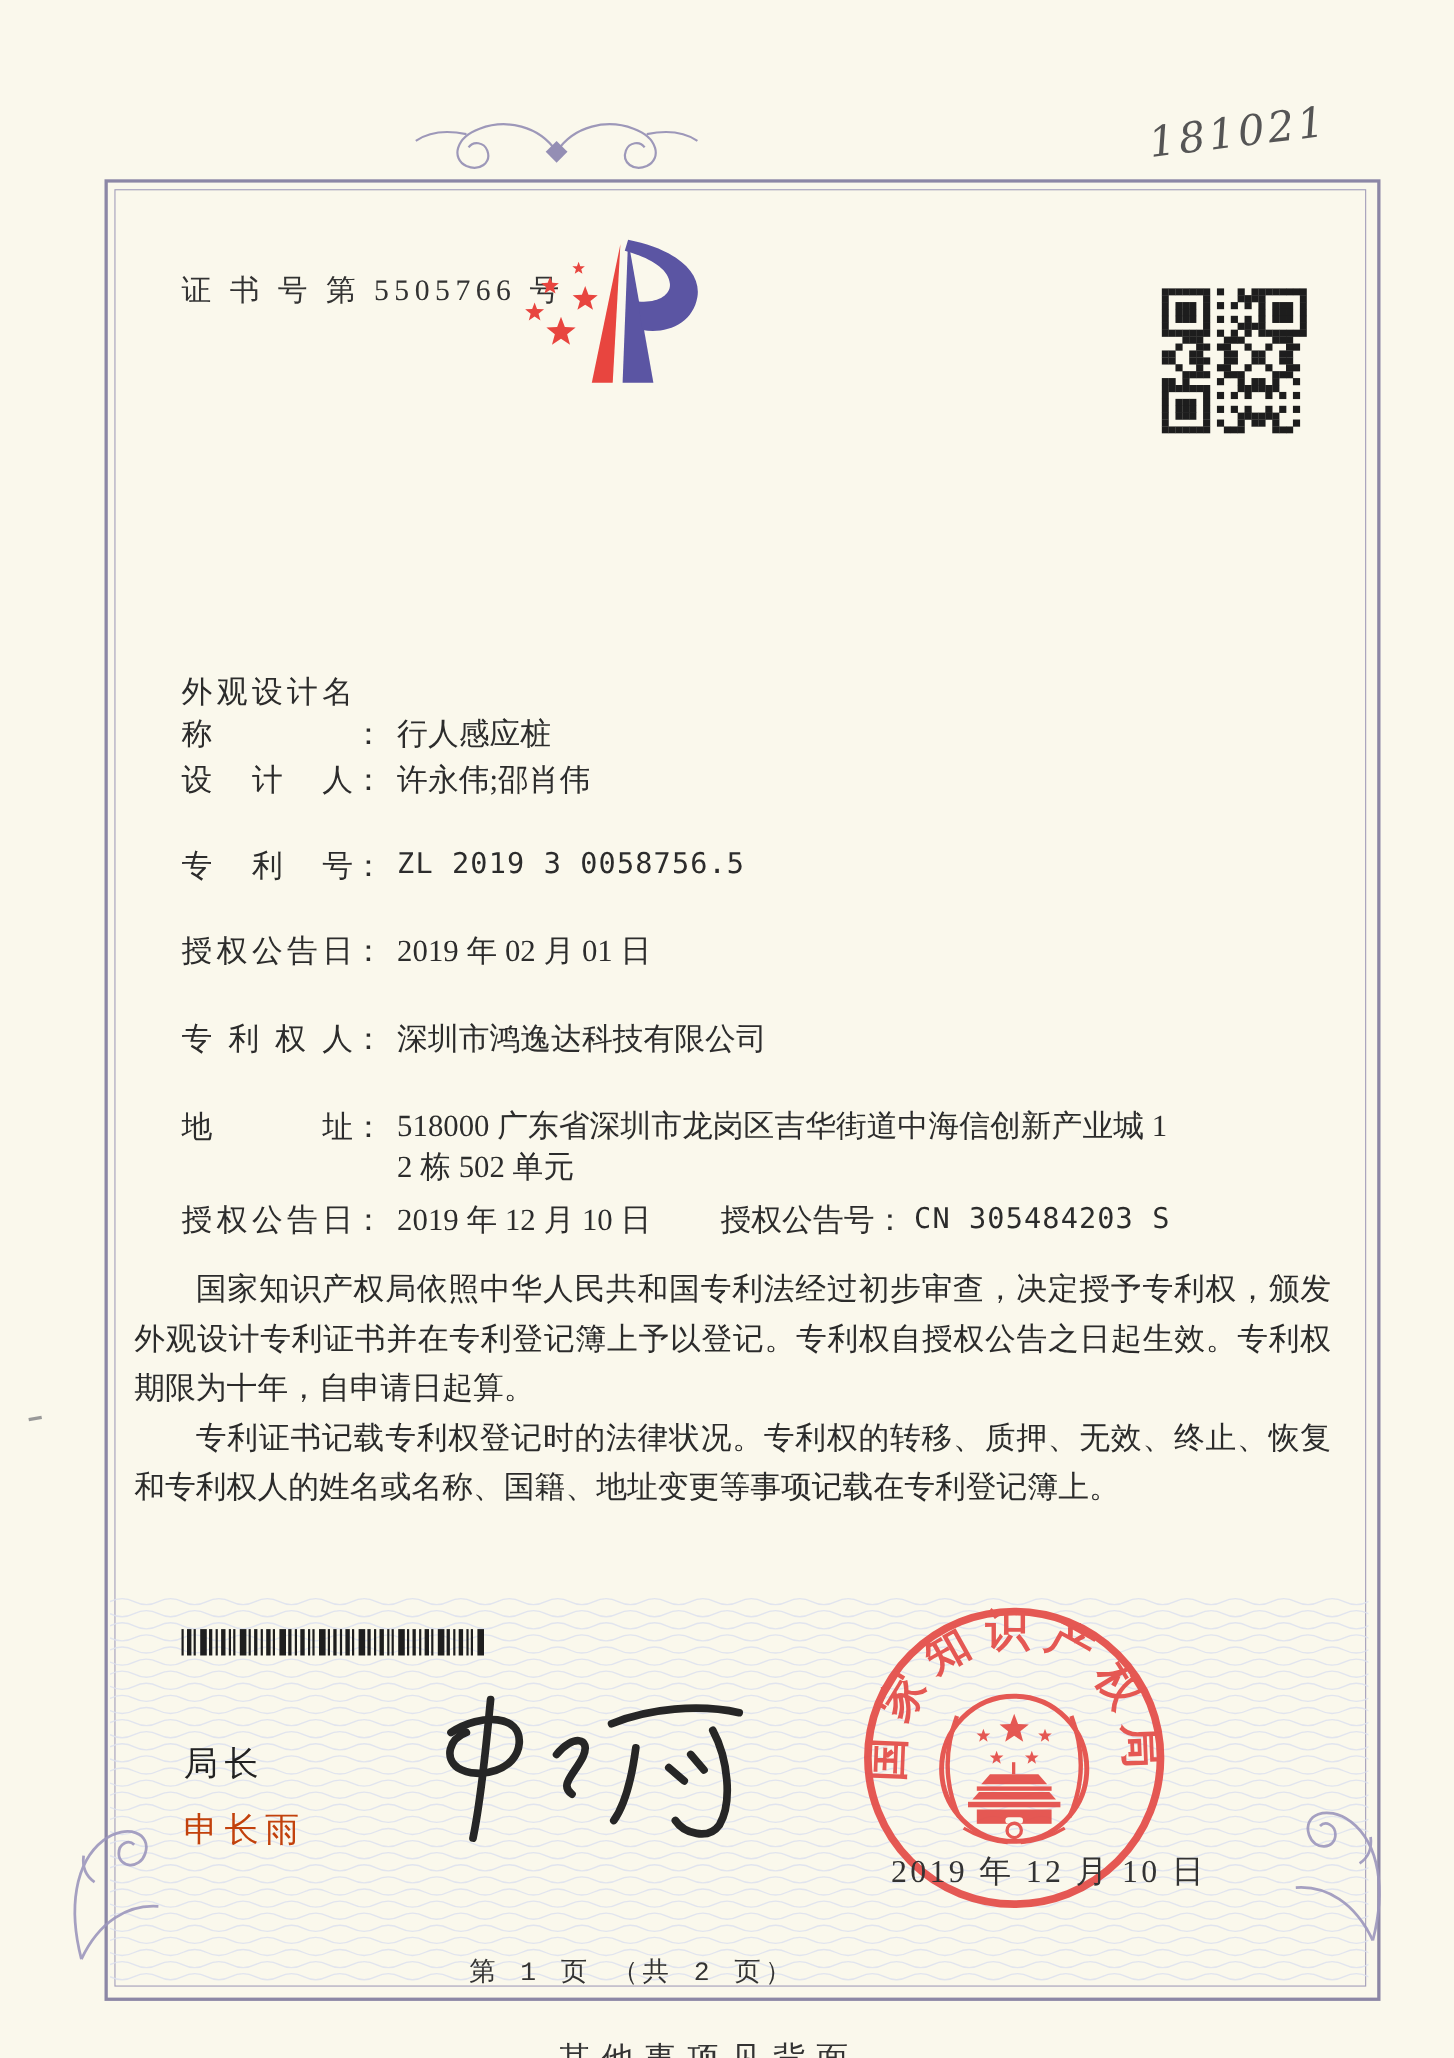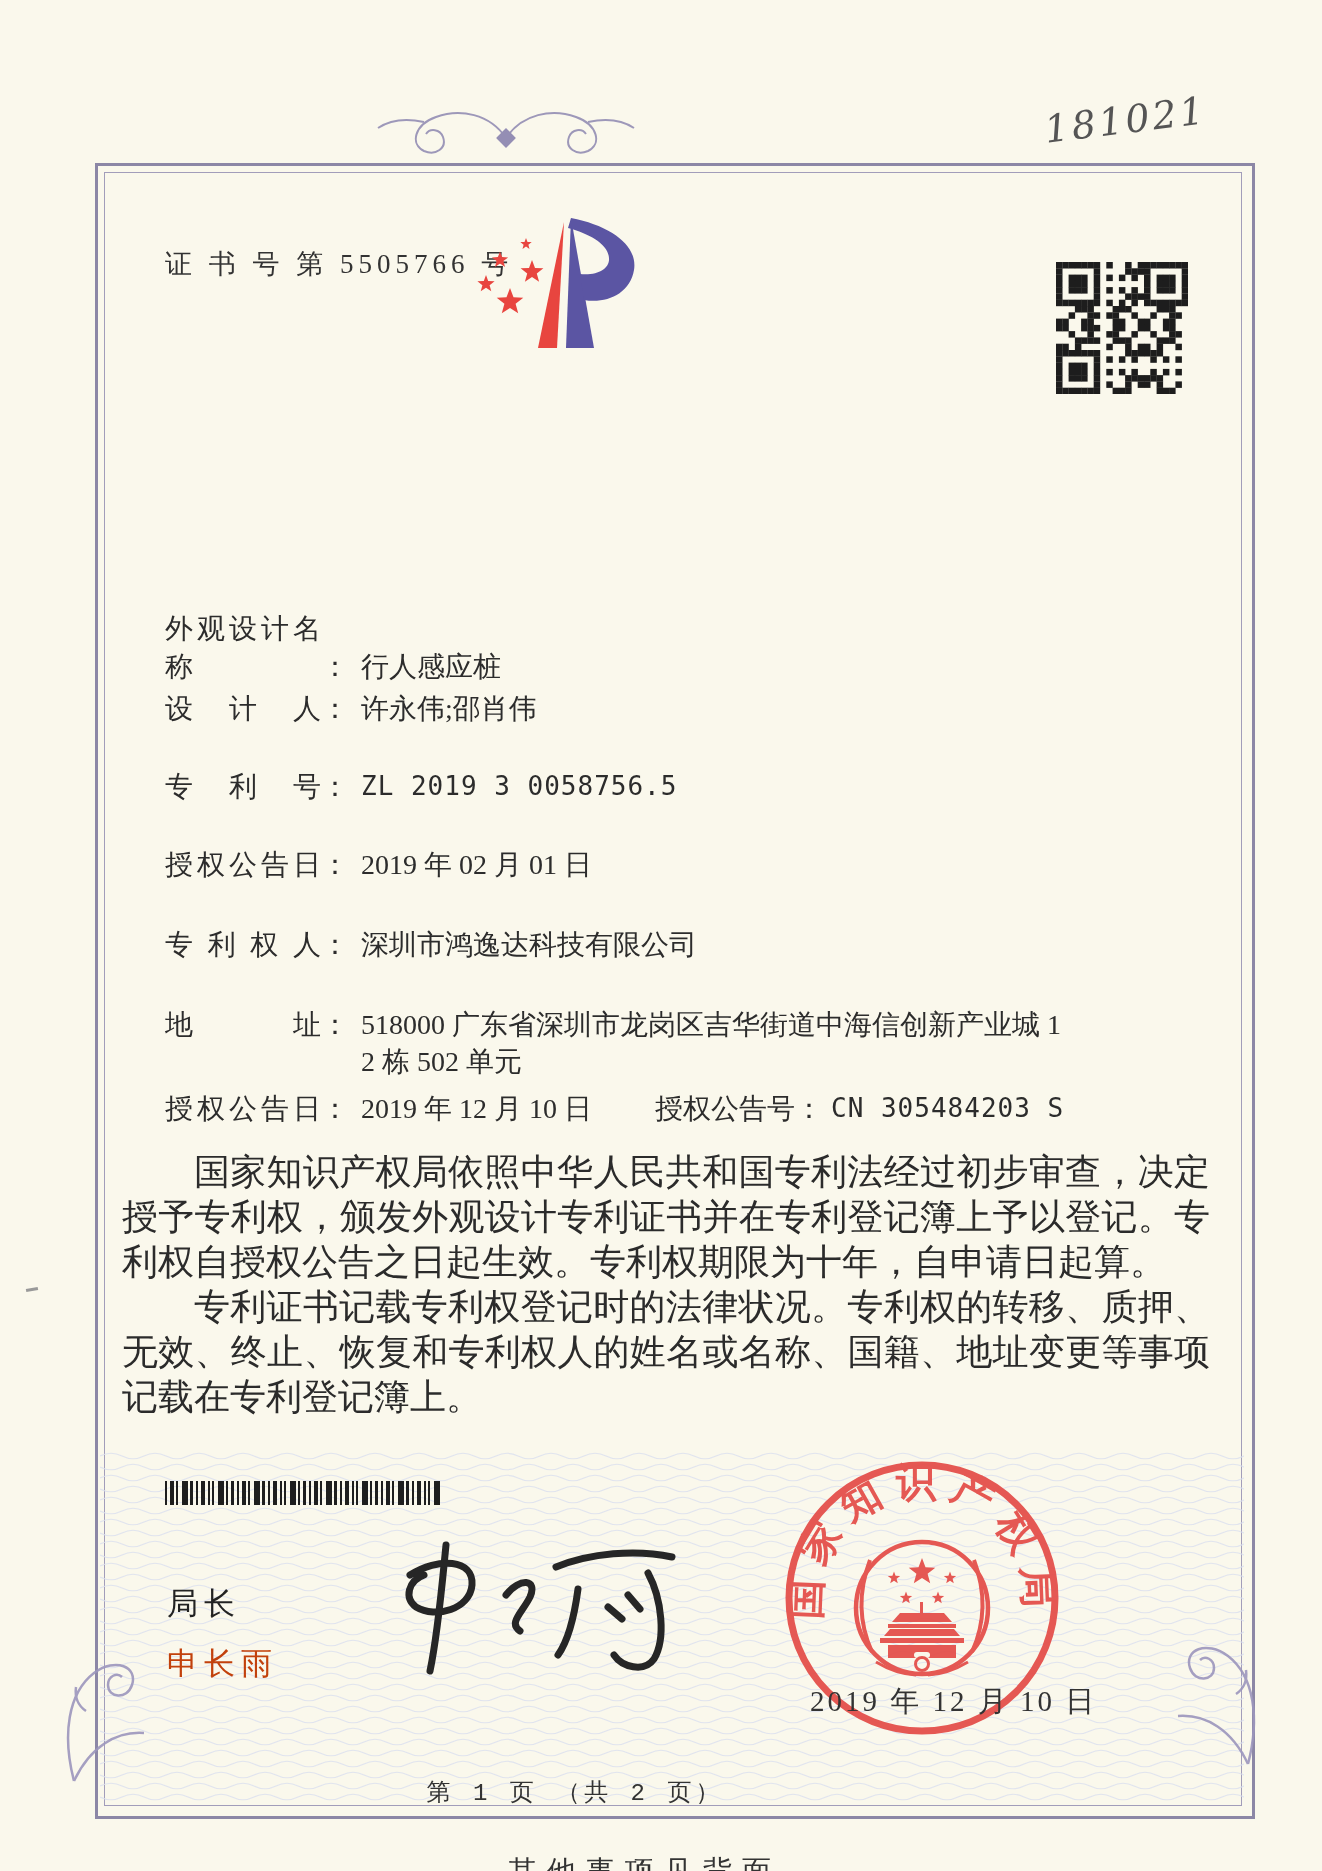--- a/index.html
+++ b/index.html
@@ -25,21 +25,21 @@
   
   .frow{position:absolute;left:165px;font-size:28px;color:#2c2c2c;z-index:2;display:flex;align-items:flex-start;}
   .flabel{display:inline-block;width:156px;text-align:justify;text-align-last:justify;}
   .fcolon{display:inline-block;}
   .fvalue{margin-left:12px;}
   .mono{font-family:"DejaVu Sans Mono","Liberation Mono",monospace;font-size:26px;letter-spacing:1px;}
   .addr-line{display:block;line-height:37px;}
   .frow2{position:absolute;font-size:28px;color:#2c2c2c;z-index:2;display:flex;}
   
   .bodytext{position:absolute;left:122px;top:1150px;width:1088px;z-index:2;
-            font-size:36px;line-height:45px;text-align:justify;color:#2b2b2b;font-family:Liberation Serif, serif;}
+            font-size:28px;line-height:45px;text-align:justify;color:#2b2b2b;font-family:Liberation Serif, serif;}
   .bodytext p{margin:0;text-indent:2em;}
   
   #barcode{position:absolute;left:165px;top:1481px;width:282px;height:24px;z-index:2;
            display:flex;align-items:stretch;}
   #barcode .bar{background:#1e1e1e;height:100%;}
   
   .director-title{position:absolute;left:167px;top:1583px;font-size:31px;letter-spacing:6px;color:#222;z-index:3;}
   .director-name{position:absolute;left:167px;top:1643px;font-size:31px;letter-spacing:6px;color:#c2410c;z-index:3;}
   #signature{position:absolute;left:380px;top:1533px;width:310px;height:160px;z-index:3;}
   #signature path{stroke:#262626;stroke-width:7;fill:none;stroke-linecap:round;stroke-linejoin:round;}

